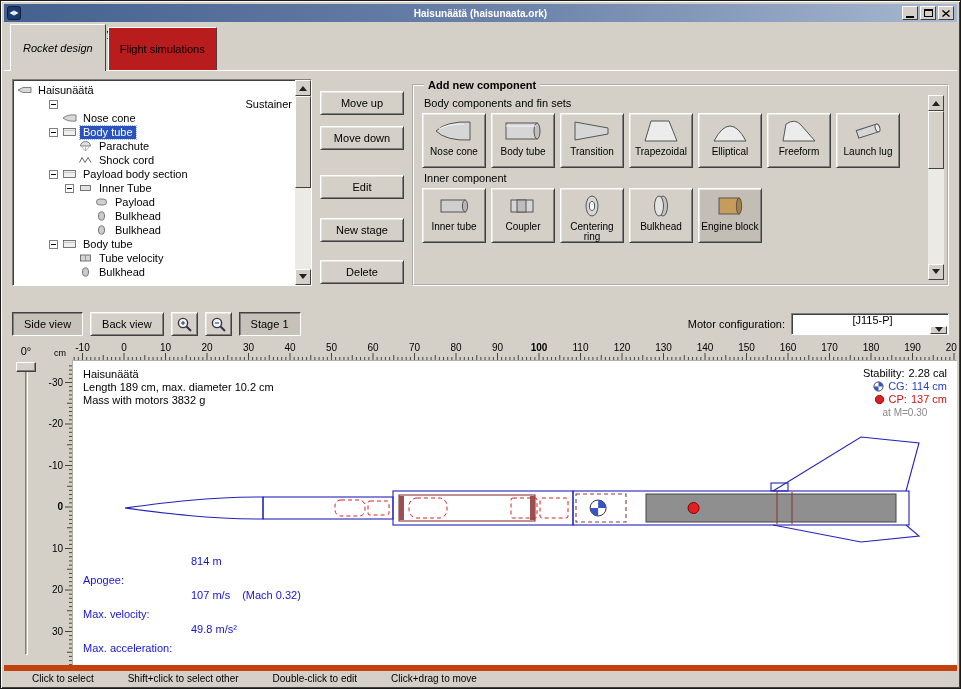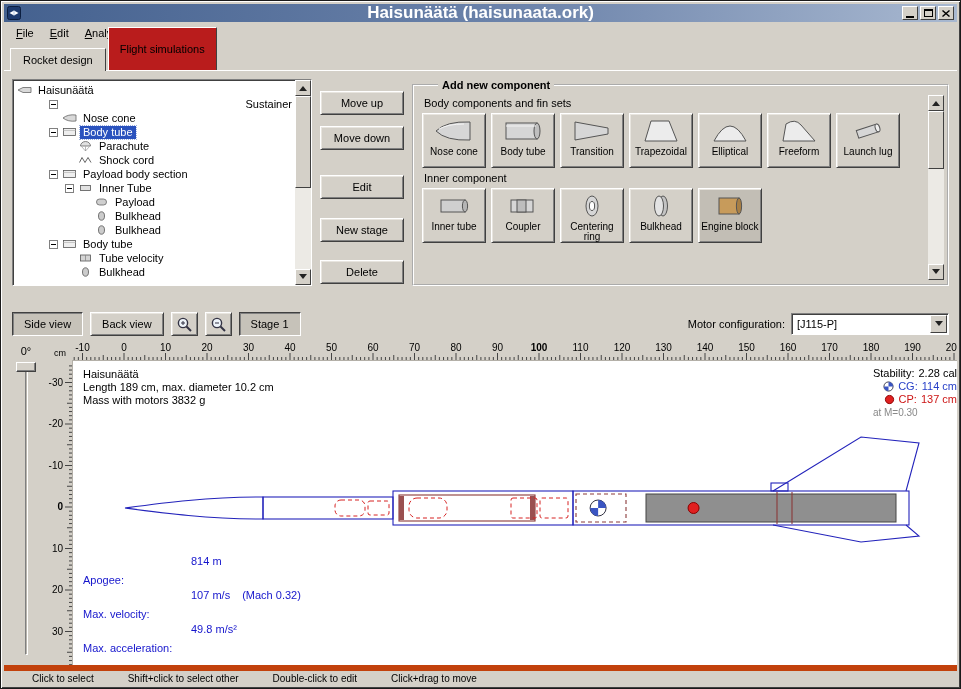--- a/index.html
+++ b/index.html
@@ -8,37 +8,37 @@
   button { font-family:inherit; font-size:11px; color:#000; cursor:default; }
 
   .window { width:961px; height:689px; background:#d4d0c8; border:1px solid #1a1a1a; padding:3px;
             box-shadow: inset 1px 1px 0 #ffffff, inset -1px -1px 0 #404040;
             display:flex; flex-direction:column; }
 
   
   .titlebar { height:18px; flex:none; background:linear-gradient(90deg,#44618f 0%,#6d84ab 55%,#a8b8d0 100%);
               color:#fff; display:flex; align-items:center; padding:0 3px; position:relative; }
   .app-icon { width:14px; height:14px; flex:none; }
-  .title-text { position:absolute; left:50%; transform:translateX(-50%); font-weight:bold; font-size:17px; white-space:nowrap; }
+  .title-text { position:absolute; left:50%; transform:translateX(-50%); font-weight:bold; font-size:10px; white-space:nowrap; }
   .win-buttons { margin-left:auto; display:flex; gap:2px; }
   .win-btn { width:16px; height:14px; background:#d4d0c8; border:1px solid; border-color:#fff #404040 #404040 #fff;
              display:grid; place-items:center; }
   .glyph-min { width:8px; height:2px; background:#000; margin-top:7px; }
   .glyph-max { width:9px; height:8px; border:1px solid #000; border-top-width:2px; }
 
   
   .menubar { height:22px; flex:none; display:flex; align-items:center; padding-left:4px; }
   .menu-item { padding:3px 8px; }
   .menu-item::first-letter { text-decoration:underline; }
 
   
   .tabstrip { height:26px; flex:none; display:flex; align-items:flex-end; padding-left:6px; position:relative; z-index:2; }
   .tab { background:#b91c1c; border:1px solid; border-color:#fff #404040 #404040 #fff; border-bottom:none;
          padding:15px 11px; margin-right:2px; position:relative; top:0; }
-  .tab.active { background:#d4d0c8; padding:5px 12px; margin-bottom:-1px; z-index:3; }
+  .tab.active { background:#d4d0c8; padding:17px 12px; margin-bottom:-1px; z-index:3;font-style:italic; }
 
   
   .upper-panel { height:224px; flex:none; border-top:1px solid #fff; display:flex; gap:8px; padding:8px; }
 
   .tree-panel { width:300px; flex:none; background:#fff; border:1px solid; border-color:#808080 #fff #fff #808080;
                 box-shadow: inset 1px 1px 0 #404040; display:flex; overflow:hidden; }
   .tree-list { flex:1; padding:3px 0 0 0; overflow:hidden; }
   .tree-row { height:14px; display:flex; align-items:center; white-space:nowrap; }
   .expander { width:9px; height:9px; flex:none; border:1px solid #808080; background:#fff; position:relative; margin-right:4px; }
   .expander::after { content:""; position:absolute; left:1px; right:1px; top:3px; border-top:1px solid #000; }
@@ -46,21 +46,21 @@
   .tree-icon { width:15px; height:12px; flex:none; margin-right:3px; display:inline-flex; }
   .tree-label { padding:0 3px; line-height:13px; }
   .tree-label.selected { background:var(--sel,#2a52be); color:#fff; outline:1px dotted #9db0e0; }
 
   .btn { background:#d4d0c8; border:1px solid; border-color:#fff #404040 #404040 #fff;
          box-shadow: inset 1px 1px 0 #e8e5df, inset -1px -1px 0 #808080; }
   .btn-col { width:84px; flex:none; display:flex; flex-direction:column; }
   .btn-col .btn { height:24px; }
 
   fieldset.addnew { flex:1; border:2px groove #ffffff; padding:2px 8px 4px 8px; position:relative; }
-  fieldset.addnew legend { font-weight:bold; padding:0 4px; margin-left:16px; }
+  fieldset.addnew legend { font-weight:bold; padding:0 4px; margin-left:2px; }
   .sections { padding-right:18px; }
   .section-label { margin:4px 0 4px 2px; }
   .comp-row { display:flex; gap:5px; }
   .comp-btn { width:64px; height:55px; display:flex; flex-direction:column; align-items:center; padding-top:2px; gap:1px; }
   .comp-btn .comp-icon { height:30px; display:flex; align-items:center; }
   .comp-btn .comp-lbl { font-size:10px; line-height:10px; text-align:center; }
   .comp-btn.highlighted { background:#c2beb5; }
 
   .scrollbar-v { width:16px; flex:none; background:#eceae5; display:flex; flex-direction:column; }
   .fieldset-scroll { position:absolute; top:4px; right:3px; bottom:4px; }
@@ -74,21 +74,21 @@
   .divider { height:12px; flex:none; }
 
   
   .view-toolbar { height:36px; flex:none; display:flex; align-items:center; gap:7px; padding:0 8px; }
   .tb-btn { height:24px; padding:0 11px; }
   .pressed { border-color:#404040 #fff #fff #404040; box-shadow: inset 1px 1px 0 #808080; background:#c6c2b9; }
   .zoom-btn { width:27px; height:24px; display:grid; place-items:center; padding:0; }
   .combo { height:22px; background:#fff; border:1px solid; border-color:#808080 #fff #fff #808080;
            box-shadow: inset 1px 1px 0 #404040; display:flex; align-items:center; padding-left:5px; }
   .combo-zoom { width:150px; }
-  .combo-motor { width:158px; }
+  .combo-motor { width:158px;flex-direction:column; }
   .combo-arrow { width:17px; height:18px; margin-left:auto; margin-right:1px; background:#d4d0c8;
                  border:1px solid; border-color:#fff #404040 #404040 #fff; display:grid; place-items:center; }
   .motor-group { margin-left:auto; display:flex; align-items:center; gap:6px; }
 
   
   .canvas-area { flex:1; display:grid; grid-template-columns:44px 24px 1fr; grid-template-rows:18px 1fr; background:#d4d0c8; overflow:hidden; }
   .corner-slider { grid-column:1; grid-row:1; display:flex; align-items:center; justify-content:center; }
   .corner-unit { grid-column:2; grid-row:1; display:flex; align-items:flex-end; justify-content:center; font-size:9px; padding-bottom:2px; }
   .h-ruler { grid-column:3; grid-row:1; position:relative; overflow:hidden; }
   .slider-cell { grid-column:1; grid-row:2; position:relative; }
@@ -101,21 +101,21 @@
              border-left:1px solid #b4b0a8; border-top:1px solid #b4b0a8; }
   .rocket-svg { position:absolute; left:0; top:0; }
   .rocket-svg .outline { fill:none; stroke:var(--rocket-outline,#2323bb); stroke-width:1.1; }
   .rocket-svg .motor { fill:var(--motor-gray,#8f8f8f); stroke:#444; }
   .rocket-svg .maroon { fill:none; stroke:var(--maroon,#8a3a3a); stroke-width:1.1; }
   .rocket-svg .fillm { fill:#9a5050; stroke:none; }
   .rocket-svg .red { fill:none; stroke:var(--comp-red,#d62222); stroke-width:1; }
   .rocket-svg .dashed { stroke-dasharray:4 3; }
 
   .info-block { position:absolute; top:7px; left:10px; line-height:13px; }
-  .stab-block { position:absolute; top:6px; right:0; text-align:left; line-height:13px; }
+  .stab-block { position:absolute; top:6px; right:10px; text-align:center; line-height:13px; }
   .stab-row { display:flex; justify-content:flex-end; align-items:center; gap:4px; }
   .cg-row { color:#2840c8; }
   .cp-row { color:#cc1515; }
   .mach { color:#888; font-size:10px; }
   .flight-block { position:absolute; bottom:9px; left:10px; color:#1515cc; line-height:15px; }
   .flight-row { display:flex; }
   .fl-label { width:108px;margin-top:19px; }
   .fl-extra { margin-left:12px; }
 
   

